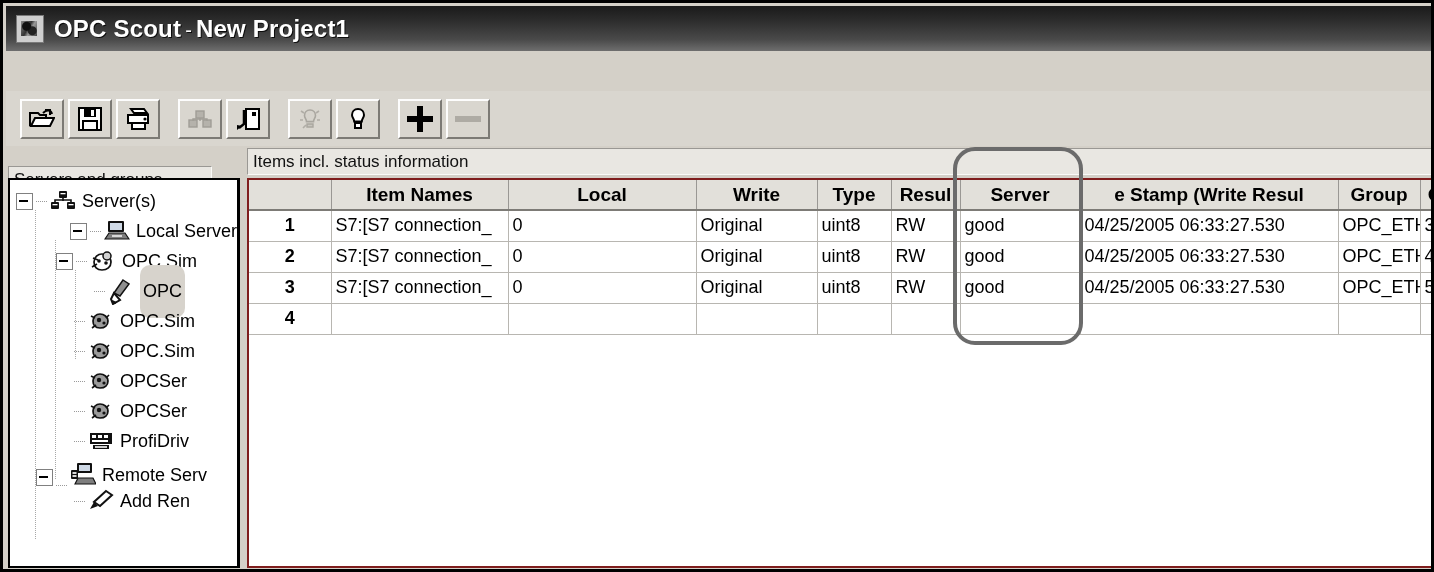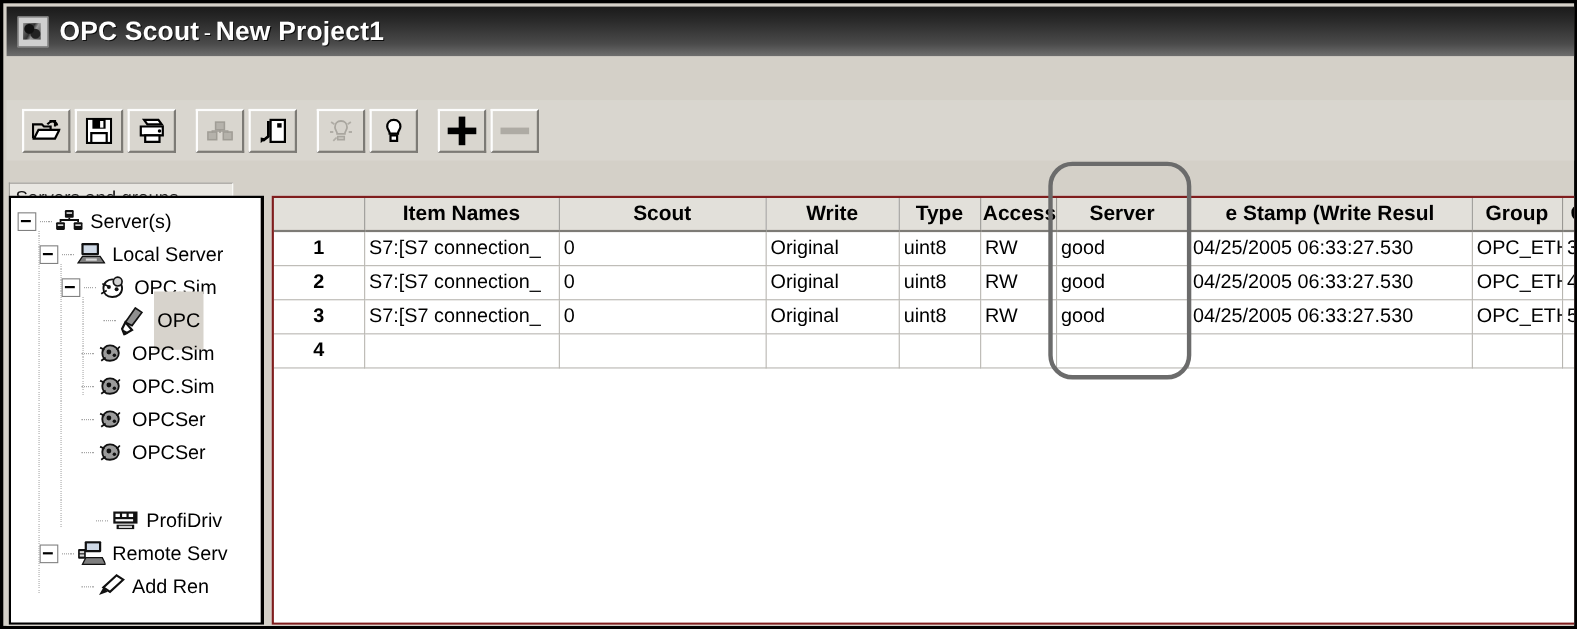--- a/index.html
+++ b/index.html
@@ -125,21 +125,21 @@
     content:"";position:absolute;left:2px;top:6px;width:9px;height:2px;background:#000;
   }
   .tboxspace{width:18px;flex:0 0 auto;}
   .tdash{
     width:12px;height:1px;flex:0 0 auto;
     background:repeating-linear-gradient(to right,#9a9a9a 0 1px,transparent 1px 2px);
     margin-right:2px;
   }
   .ticon{width:26px;height:24px;flex:0 0 auto;margin-right:6px;position:relative;}
   .tlabel{overflow:hidden;}
-  .tlabel.sel{background:#d7d3cc;padding:16px 3px;}
+  .tlabel.sel{background:#d7d3cc;padding:16px 3px;border-radius:10px;}
   .vline{
     position:absolute;top:0;bottom:0;width:1px;
     background:repeating-linear-gradient(to bottom,#a8a8a8 0 1px,transparent 1px 2px);
   }
 
   
   .gridpanel{
     position:absolute;left:244px;top:175px;width:1186px;height:390px;
     background:#fff;
     border:2px solid #7f1d1d;
@@ -300,20 +300,21 @@
       <span>
         <svg width="30" height="30" viewBox="0 0 30 30">
           <rect x="2" y="12" width="26" height="6" fill="#aeaba4"></rect>
         </svg>
       </span>
     </div>
 
   </div>
 
   <div class="panelhdr" id="hdr-left">Servers and groups</div>
+  <div class="panelhdr" id="hdr-right">Items incl. status information</div>
 
   <div class="treepanel">
     <div class="treeinner" id="tree-inner">
         <div class="trow" style="padding-left: 6px;">
           <span class="tbox"></span>
           <span class="tdash"></span>
           <span class="ticon"><svg width="26" height="22" viewBox="0 0 26 22">
               <g fill="#111">
                 <rect x="1" y="13" width="8" height="7" rx="1"></rect>
                 <rect x="17" y="13" width="8" height="7" rx="1"></rect>
@@ -321,21 +322,21 @@
               </g>
               <path d="M13 9v3M5 13v-2h16v2" stroke="#111" stroke-width="1.6" fill="none"></path>
               <g fill="#fff">
                 <rect x="2.5" y="15" width="5" height="1.3"></rect>
                 <rect x="18.5" y="15" width="5" height="1.3"></rect>
                 <rect x="10.5" y="4" width="5" height="1.3"></rect>
               </g>
             </svg></span>
           <span class="tlabel">Server(s)</span>
         </div>
-        <div class="trow" style="padding-left: 26px;">
+        <div class="trow" style="padding-left: 26px; justify-content: flex-end;">
           <span class="tbox"></span>
           <span class="tdash"></span>
           <span class="ticon"><svg width="26" height="22" viewBox="0 0 26 22">
               <rect x="4" y="2" width="16" height="11" rx="1" fill="#111"></rect>
               <rect x="6" y="4" width="12" height="7" fill="#cfd9e6"></rect>
               <path d="M1 20l4-6h16l4 6z" fill="#7e7e7e" stroke="#111" stroke-width="1.2"></path>
               <rect x="8" y="16" width="10" height="2" fill="#d8d8d8"></rect>
             </svg></span>
           <span class="tlabel">Local Server</span>
         </div>
@@ -398,37 +399,37 @@
           <span class="tboxspace"></span>
           <span class="tdash"></span>
           <span class="ticon"><svg width="26" height="24" viewBox="0 0 26 24">
               <path d="M5 12c0-4 3-7 7-7s8 3 8 7-3 7-8 7-7-3-7-7z" fill="#9b9b9b" stroke="#111" stroke-width="1.7"></path>
               <circle cx="11" cy="11" r="2.2" fill="#111"></circle>
               <circle cx="16" cy="14" r="1.6" fill="#111"></circle>
               <path d="M3 7l4 2M4 19l4-3M21 6l-3 3" stroke="#111" stroke-width="1.6" fill="none"></path>
             </svg></span>
           <span class="tlabel">OPCSer</span>
         </div>
-        <div class="trow" style="padding-left: 59px; margin-top: 32px;">
+        <div class="trow" style="padding-left: 46px;">
           <span class="tboxspace"></span>
           <span class="tdash"></span>
           <span class="ticon"><svg width="26" height="22" viewBox="0 0 26 22">
               <rect x="2" y="4" width="22" height="11" fill="#111"></rect>
               <g fill="#fff">
                 <rect x="4" y="6" width="4" height="3"></rect>
                 <rect x="10" y="6" width="4" height="3"></rect>
                 <rect x="16" y="6" width="4" height="3"></rect>
                 <rect x="4" y="11" width="16" height="2"></rect>
               </g>
               <rect x="5" y="16" width="16" height="4" fill="#111"></rect>
               <rect x="7" y="17" width="12" height="2" fill="#cfcfcf"></rect>
             </svg></span>
           <span class="tlabel">ProfiDriv</span>
         </div>
-        <div class="trow" style="padding-left: 26px;">
+        <div class="trow" style="padding-left: 26px; align-items: flex-end;">
           <span class="tbox"></span>
           <span class="tdash"></span>
           <span class="ticon"><svg width="26" height="24" viewBox="0 0 26 24">
               <rect x="7" y="1" width="15" height="10" rx="1" fill="#111"></rect>
               <rect x="9" y="3" width="11" height="6" fill="#cfd9e6"></rect>
               <path d="M5 22l3-6h15l3 6z" fill="#7e7e7e" stroke="#111" stroke-width="1.2"></path>
               <rect x="1" y="8" width="7" height="9" rx="1" fill="#111"></rect>
               <rect x="2.5" y="10" width="4" height="2" fill="#d8d8d8"></rect>
               <rect x="2.5" y="13" width="4" height="2" fill="#d8d8d8"></rect>
             </svg></span>
@@ -460,24 +461,24 @@
           <col style="width: 69px;">
           <col style="width: 120px;">
           <col style="width: 258px;">
           <col style="width: 82px;">
           <col style="width: 29px;">
         </colgroup>
       <thead>
           <tr id="grid-head">
             <th class="rownumhdr"></th>
             <th>Item Names</th>
-            <th>Scout</th>
+            <th>Local</th>
             <th>Write</th>
             <th>Type</th>
-            <th>Access</th>
+            <th>Resul</th>
             <th>Server</th>
             <th>e Stamp (Write Resul</th>
             <th>Group</th>
             <th>C</th>
           </tr>
         </thead>
       <tbody id="grid-body">
           <tr>
             <td class="rownum" style="text-align: center;">1</td>
             <td style="text-align: left;">S7:[S7 connection_</td>

